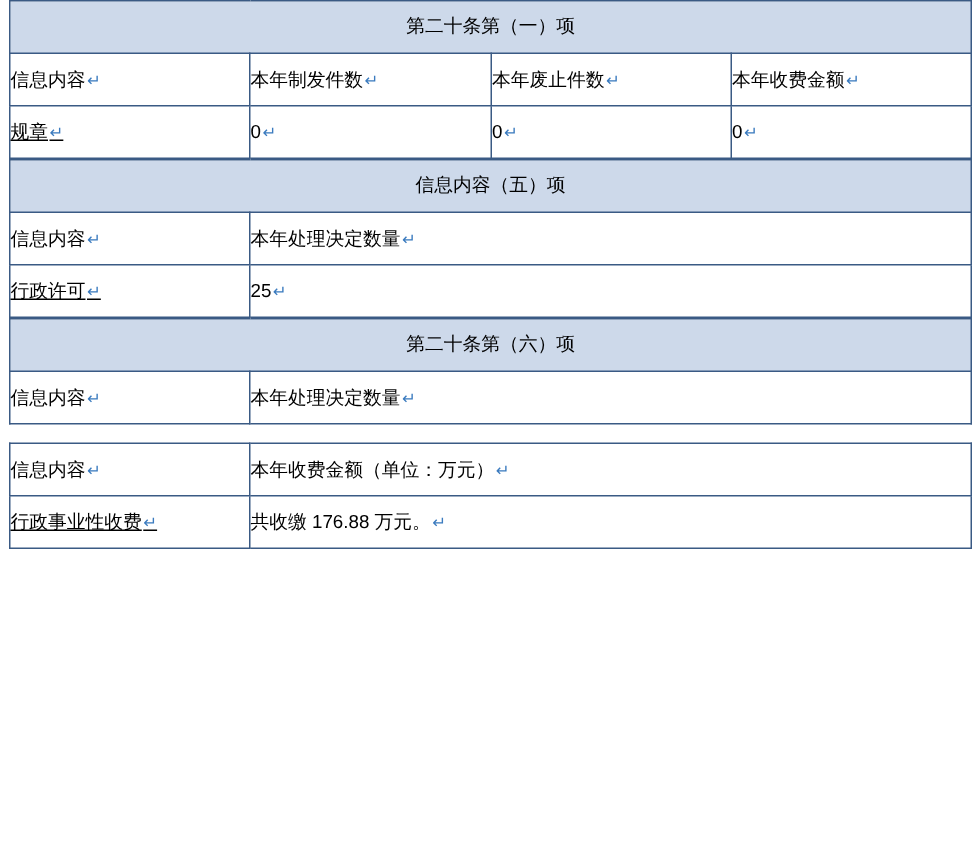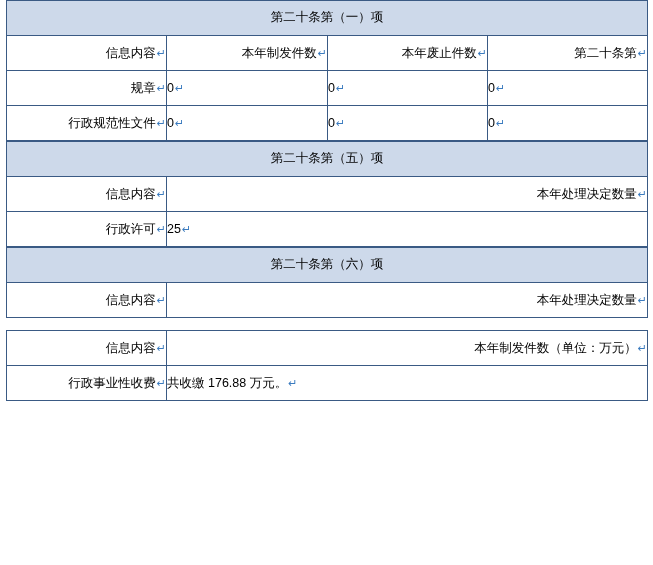--- a/index.html
+++ b/index.html
@@ -34,24 +34,25 @@
     font-size: 12.5px;
     color: #000000;
   }
   .section-head td {
     background: #cdd9ea;
     text-align: center;
     font-size: 12.5px;
     height: 31px;
   }
   .hdr-cell {
-    text-align: right;
+    text-align: left;
   }
   .label-cell {
-    text-align: right;
+    text-align: left;
+    text-decoration: underline;
   }
   .value-cell {
     text-align: left;
     padding-left: 6px;
   }
   .pilcrow {
     color: #3b7bbf;
     font-size: 11px;
     margin-left: 1px;
   }
@@ -86,40 +87,26 @@
         <td class="hdr-cell">
           <span>信息内容</span><span class="pilcrow">↵</span>
         </td>
         <td class="hdr-cell">
           <span>本年制发件数</span><span class="pilcrow">↵</span>
         </td>
         <td class="hdr-cell">
           <span>本年废止件数</span><span class="pilcrow">↵</span>
         </td>
         <td class="hdr-cell">
-          <span>第二十条第</span><span class="pilcrow">↵</span>
+          <span>本年收费金额</span><span class="pilcrow">↵</span>
         </td>
       </tr>
       <tr>
         <td class="label-cell">
           <span>规章</span><span class="pilcrow">↵</span>
-        </td>
-        <td class="value-cell">
-          <span>0</span><span class="pilcrow">↵</span>
-        </td>
-        <td class="value-cell">
-          <span>0</span><span class="pilcrow">↵</span>
-        </td>
-        <td class="value-cell">
-          <span>0</span><span class="pilcrow">↵</span>
-        </td>
-      </tr>
-      <tr>
-        <td class="label-cell">
-          <span>行政规范性文件</span><span class="pilcrow">↵</span>
         </td>
         <td class="value-cell">
           <span>0</span><span class="pilcrow">↵</span>
         </td>
         <td class="value-cell">
           <span>0</span><span class="pilcrow">↵</span>
         </td>
         <td class="value-cell">
           <span>0</span><span class="pilcrow">↵</span>
         </td>
@@ -128,21 +115,21 @@
   </table>
 
   <table class="doc-table">
     <colgroup>
       <col style="width:160px">
       <col style="width:481px">
     </colgroup>
     <tbody>
       <tr class="section-head">
         <td colspan="2">
-          <span class="cellwrap">第二十条第（五）项</span>
+          <span class="cellwrap">信息内容（五）项</span>
         </td>
       </tr>
       <tr>
         <td class="hdr-cell">
           <span>信息内容</span><span class="pilcrow">↵</span>
         </td>
         <td class="hdr-cell">
           <span>本年处理决定数量</span><span class="pilcrow">↵</span>
         </td>
       </tr>
@@ -186,21 +173,21 @@
     <colgroup>
       <col style="width:160px">
       <col style="width:481px">
     </colgroup>
     <tbody>
       <tr>
         <td class="hdr-cell">
           <span>信息内容</span><span class="pilcrow">↵</span>
         </td>
         <td class="hdr-cell">
-          <span>本年制发件数（单位：万元）</span><span class="pilcrow">↵</span>
+          <span>本年收费金额（单位：万元）</span><span class="pilcrow">↵</span>
         </td>
       </tr>
       <tr>
         <td class="label-cell">
           <span>行政事业性收费</span><span class="pilcrow">↵</span>
         </td>
         <td class="value-cell">
           <span>共收缴 176.88 万元。</span><span class="pilcrow">↵</span>
         </td>
       </tr>

